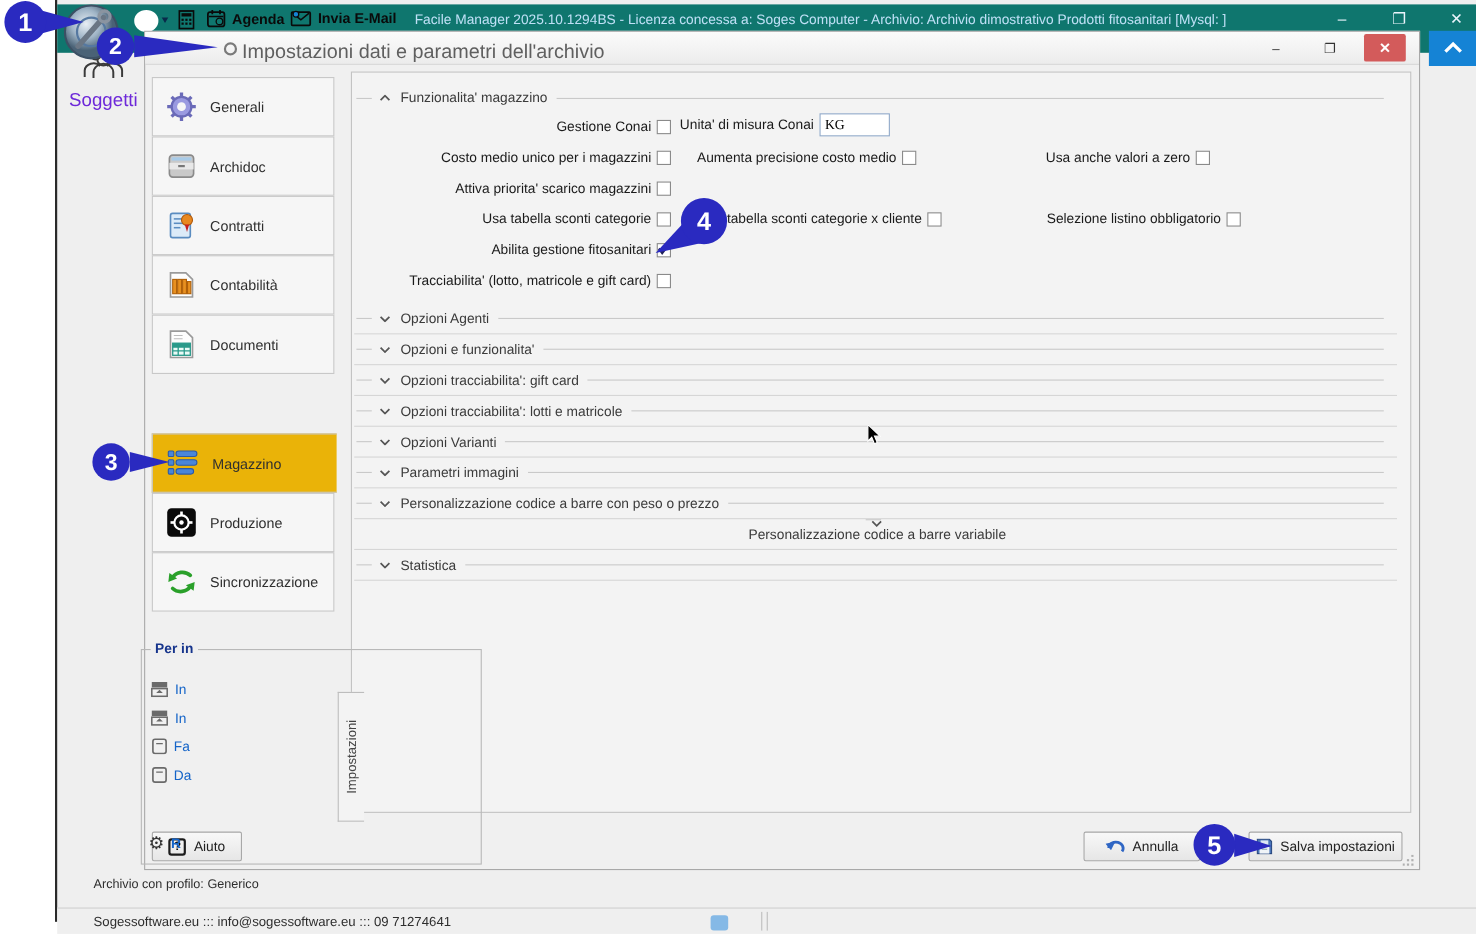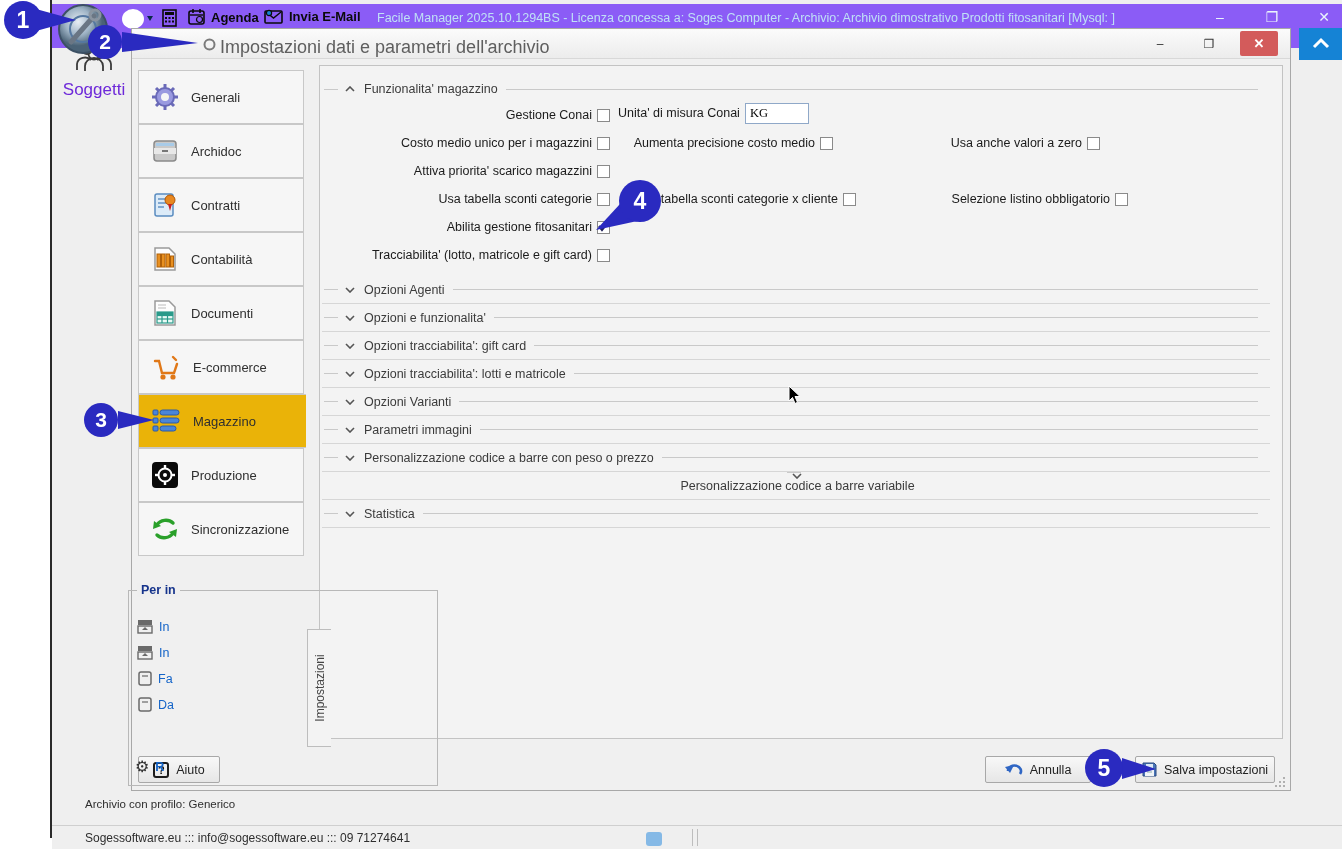--- a/index.html
+++ b/index.html
@@ -2,21 +2,21 @@
 <html><head>
 <meta charset="utf-8">
 <style>
   * { margin:0; padding:0; box-sizing:border-box; }
   html,body { width:1342px; height:849px; background:#ffffff; font-family:"Liberation Sans", sans-serif; overflow:hidden; }
   .abs { position:absolute; }
   #stage { position:relative; width:1342px; height:849px; }
 
   
   #mainwin { position:absolute; left:50px; top:0; width:1292px; height:838px; background:#efefef; border-left:2px solid #2a2a2a; }
-  #topbar { position:absolute; left:0; top:4px; width:100%; height:44px; background:#8b5cf6; display:flex; align-items:center; }
+  #topbar { position:absolute; left:0; top:4px; width:100%; height:44px; background:#0f766e; display:flex; align-items:center; }
   .tb-item { display:flex; align-items:center; gap:5px; color:#0a0a0a; font-size:13px; font-weight:bold; }
   .tb-title { color:#bfe0f6; font-size:12.5px; font-weight:normal; }
   .winbtn { color:#eaf4fc; font-size:14px; width:30px; text-align:center; }
 
   
   #dialog { position:absolute; left:79px; top:28px; width:1160px; height:763px; background:#f0f0f0; border:1px solid #a8a8a8; }
   #dlg-titlebar { position:absolute; left:0; top:0; width:100%; height:30px; background:linear-gradient(#fbfbfb,#ececec); border-bottom:1px solid #d8d8d8; }
   #dlg-title { position:absolute; left:88px; top:8px; font-size:18px; color:#5f5f5f; }
   .dlg-ctl { position:absolute; top:5px; width:26px; height:21px; text-align:center; font-size:12px; color:#333; line-height:20px; }
   #dlg-close { position:absolute; top:2px; width:38px; height:25px; background:#d35b5b; color:#fff; font-weight:bold; text-align:center; line-height:25px; font-size:13px; border-radius:2px; }
@@ -258,31 +258,20 @@
             <g stroke="#2a9a8a" stroke-width="1.2" fill="none">
               <rect x="6" y="13" width="16" height="11" fill="#eafaf6"></rect>
               <line x1="6" y1="16.5" x2="22" y2="16.5"></line>
               <line x1="6" y1="20" x2="22" y2="20"></line>
               <line x1="11" y1="13" x2="11" y2="24"></line>
               <line x1="16.5" y1="13" x2="16.5" y2="24"></line>
             </g>
             <rect x="6" y="13" width="16" height="3.5" fill="#2a9a8a"></rect>
           </svg>
         <span class="lbl">Documenti</span>
-      </div>
-      <div class="sidetab" style="top:312px;">
-        <svg width="30" height="28">
-            <g fill="none" stroke="#e07818" stroke-width="2.4" stroke-linecap="round">
-              <path d="M4,8 h4 l3,12 h12 l3,-9"></path>
-              <path d="M22,4 l3,3"></path>
-            </g>
-            <circle cx="12" cy="24" r="2.6" fill="#e07818"></circle>
-            <circle cx="22" cy="24" r="2.6" fill="#e07818"></circle>
-          </svg>
-        <span class="lbl">E-commerce</span>
       </div>
       <div class="sidetab sel" style="top:366px;">
         <svg width="30" height="28">
             <g>
               <rect x="2" y="3" width="5" height="5" rx="1" fill="#4a86d8" stroke="#2a5aa8" stroke-width="1"></rect>
               <rect x="9" y="3" width="19" height="5" rx="2.5" fill="#4a86d8" stroke="#2a5aa8" stroke-width="1"></rect>
               <rect x="2" y="11" width="5" height="5" rx="1" fill="#4a86d8" stroke="#2a5aa8" stroke-width="1"></rect>
               <rect x="9" y="11" width="19" height="5" rx="2.5" fill="#4a86d8" stroke="#2a5aa8" stroke-width="1"></rect>
               <rect x="2" y="19" width="5" height="5" rx="1" fill="#4a86d8" stroke="#2a5aa8" stroke-width="1"></rect>
               <rect x="9" y="19" width="16" height="5" rx="2.5" fill="#4a86d8" stroke="#2a5aa8" stroke-width="1"></rect>

